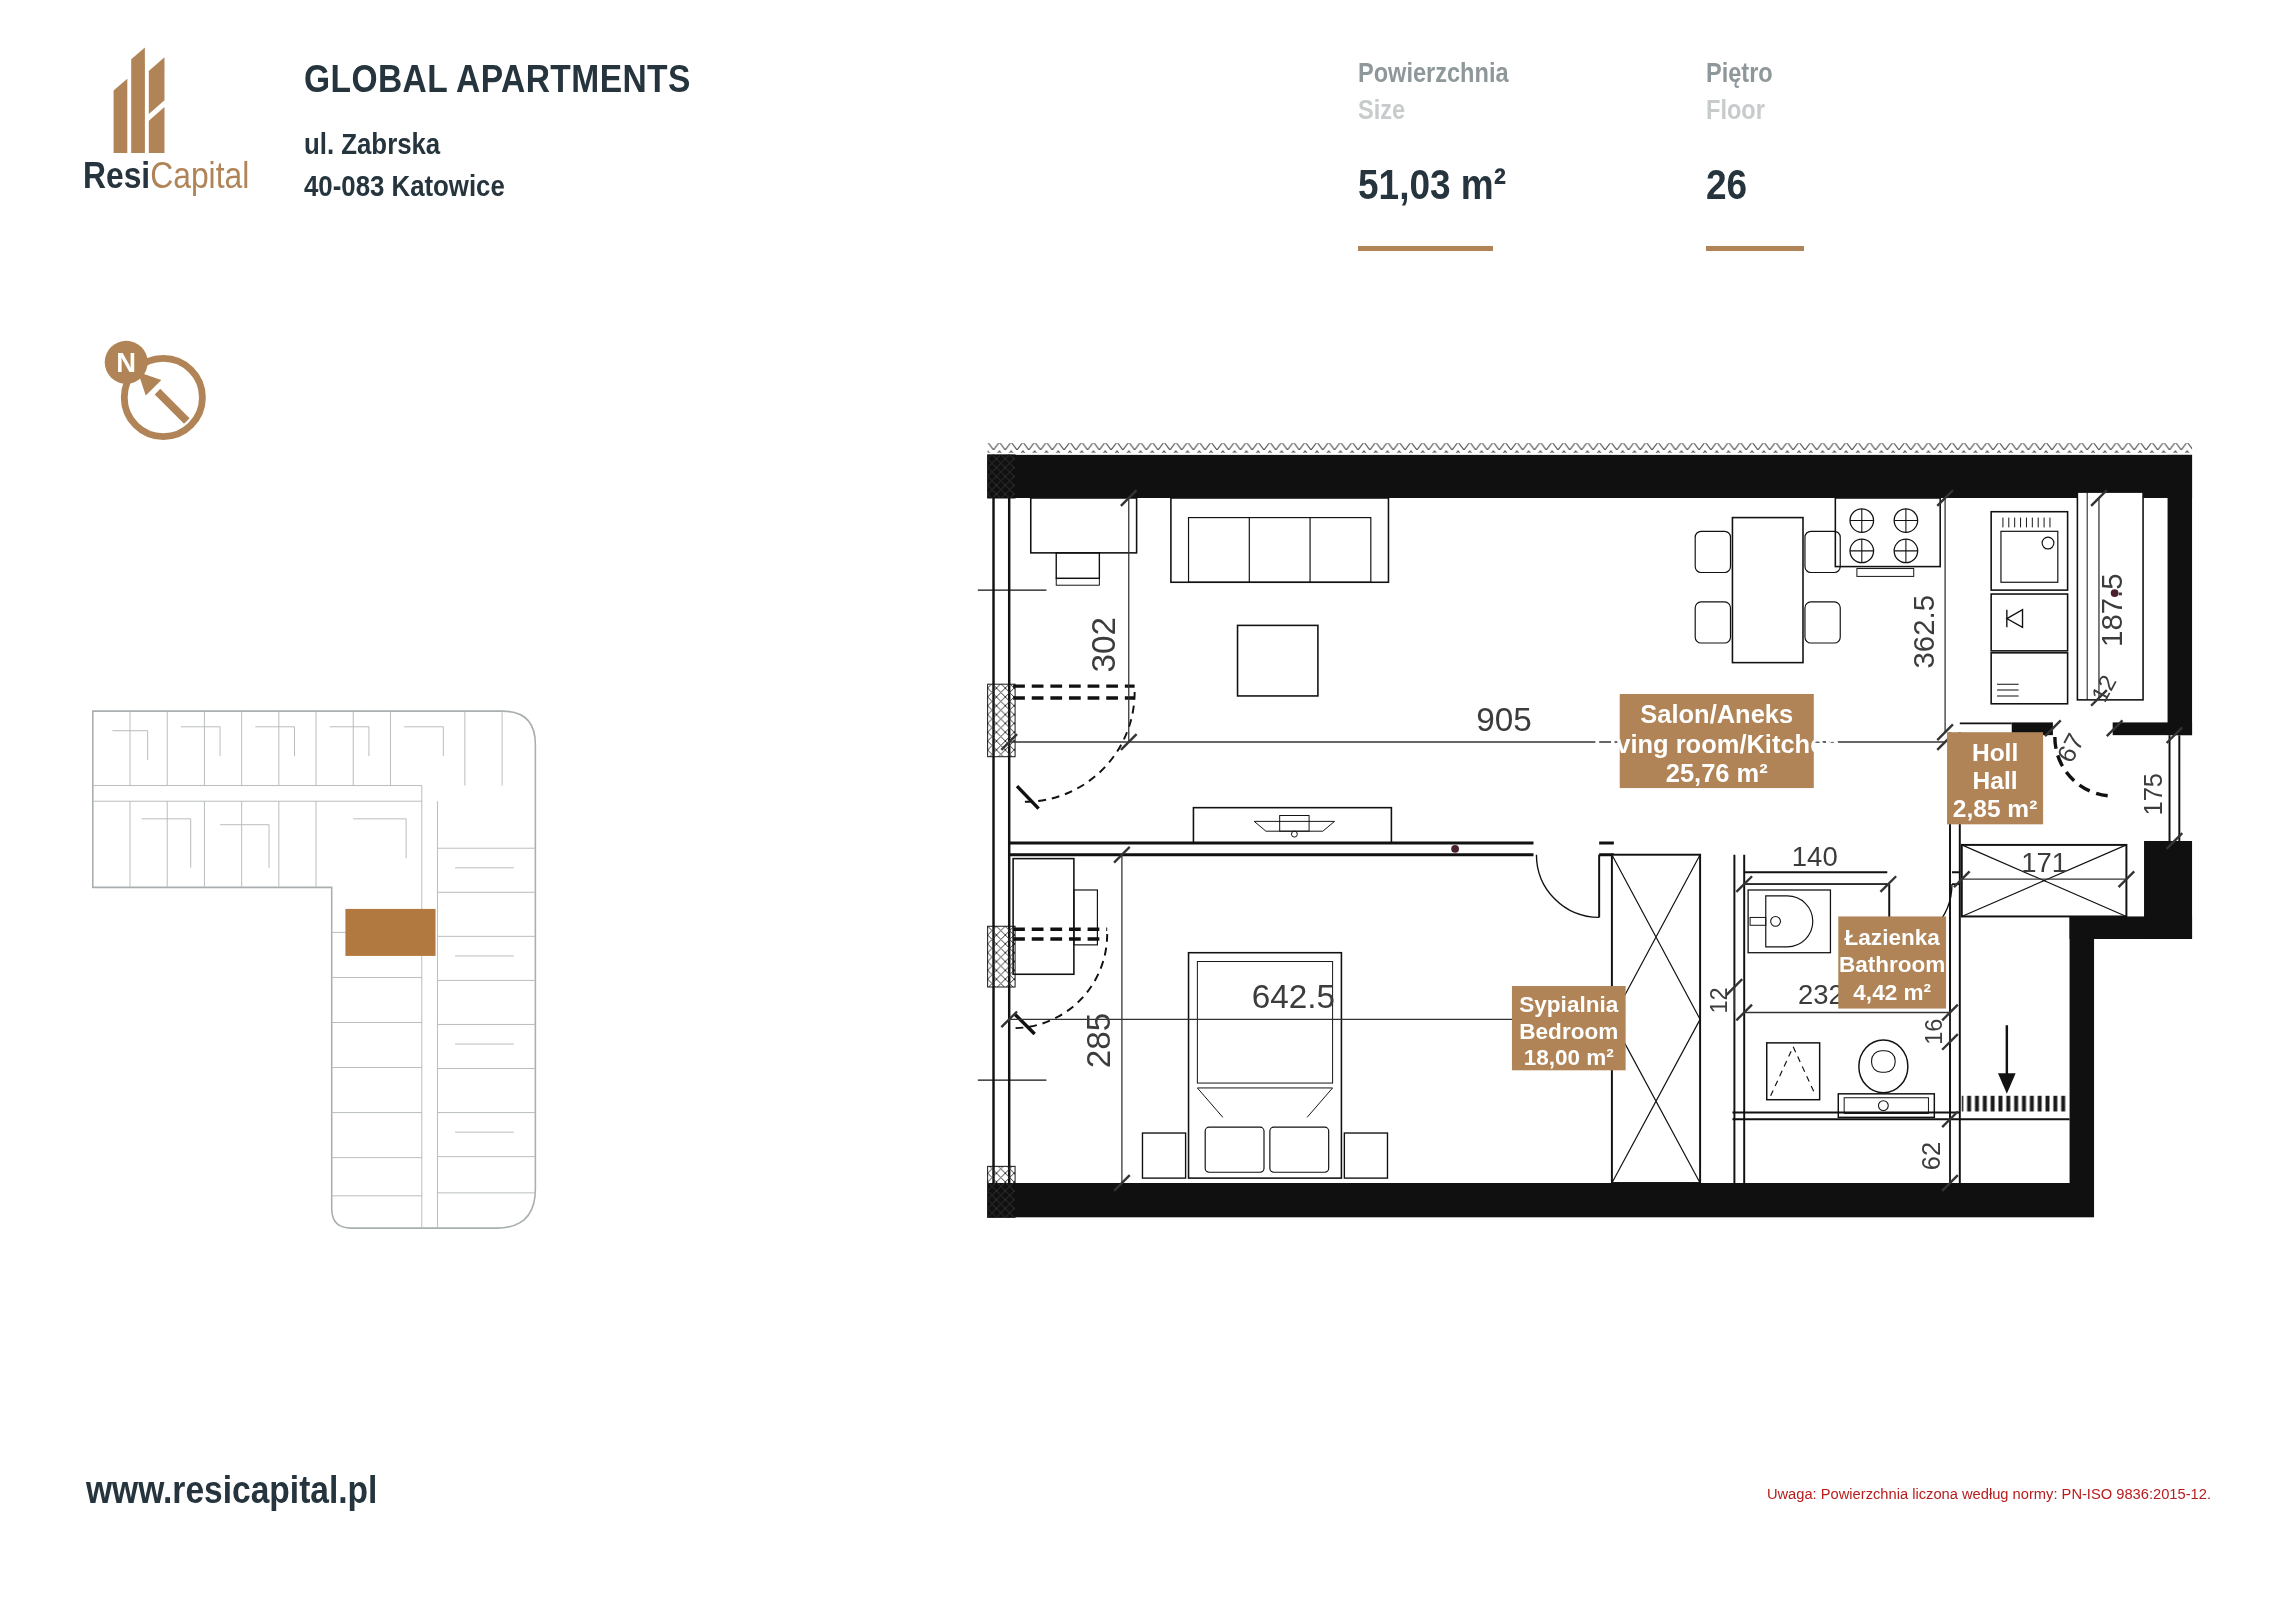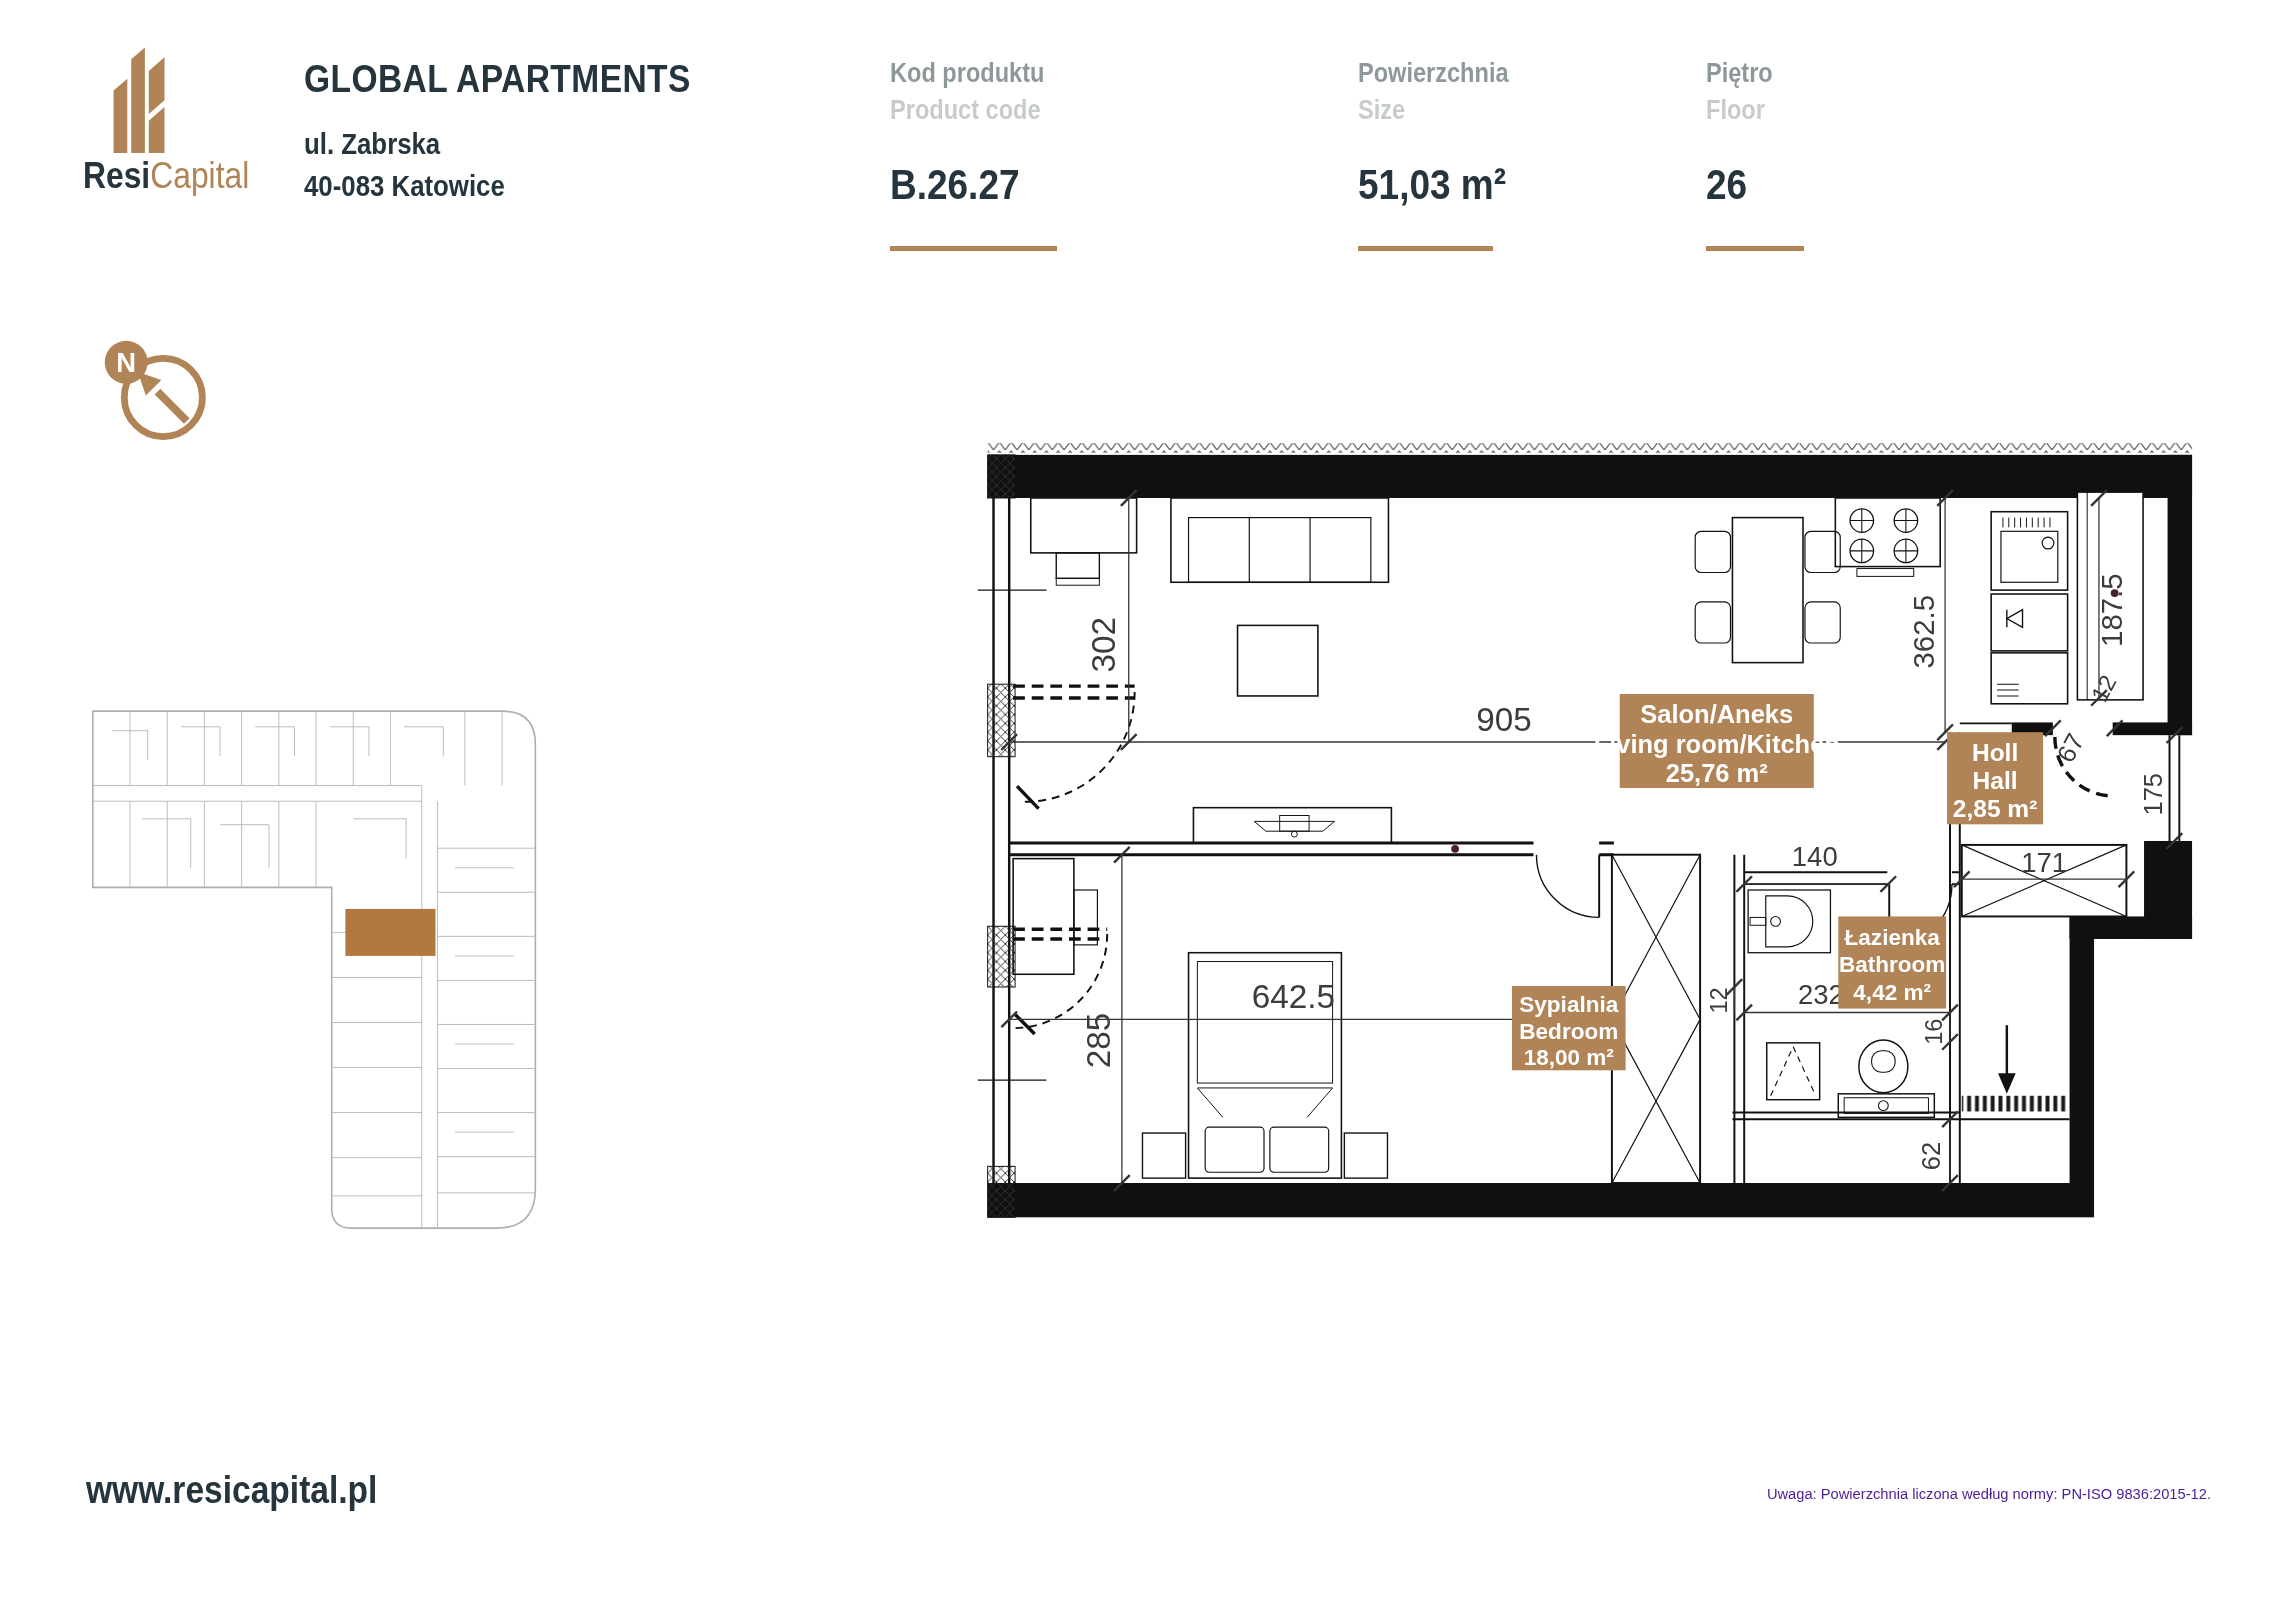--- a/index.html
+++ b/index.html
@@ -10,21 +10,21 @@
   .title{font-size:39px;font-weight:bold;letter-spacing:0.5px;}
   .addr{font-size:30px;font-weight:bold;}
   .spec-col{position:absolute;top:57px;height:206px;}
   .spec-pl{position:absolute;top:0;font-size:27.4px;color:#8e9799;font-weight:bold;}
   .spec-en{position:absolute;top:37px;font-size:27.4px;color:#c7cbcc;font-weight:bold;}
   .spec-val{position:absolute;top:103px;font-size:43px;font-weight:bold;color:#25343d;}
   .spec-line{position:absolute;top:189px;height:4.9px;background:#b08457;}
   .logo-text{font-size:37px;font-weight:bold;white-space:nowrap;}
   .logo-text .t2{color:#b08457;font-weight:normal;}
   .website{font-size:39px;font-weight:bold;color:#25343d;}
-  .note{font-size:14.7px;color:#4c1d95;text-align:right;line-height:24.5px;}
+  .note{font-size:14.7px;color:#b91c1c;text-align:right;line-height:24.5px;}
   svg text{font-family:"Liberation Sans",sans-serif;}
   .dimtxt{fill:#3c3c3c;}
   .roomtxt{fill:#ffffff;font-weight:bold;}
 </style>
 </head>
 <body>
 
 <div id="page">
 
   <svg class="abs" style="left:83px;top:19.6px;" width="206" height="137" viewBox="0 0 210 140">
@@ -36,26 +36,20 @@
     </g>
   </svg>
   <div class="abs logo-text cond" style="left:83px;top:155px;">
     <span class="t1">Resi</span><span class="t2">Capital</span>
   </div>
 
   <div class="abs title cond" style="left:304px;top:57px;">GLOBAL APARTMENTS</div>
   <div class="abs addr cond" style="left:304px;top:127px;">ul. Zabrska</div>
   <div class="abs addr cond" style="left:304px;top:169px;">40-083 Katowice</div>
 
-  <div class="spec-col" style="left:890px;width:196px;">
-    <div class="spec-pl cond">Kod produktu</div>
-    <div class="spec-en cond">Product code</div>
-    <div class="spec-val cond">B.26.27</div>
-    <div class="spec-line" style="left:0;width:167px;"></div>
-  </div>
   <div class="spec-col" style="left:1358px;width:196px;">
     <div class="spec-pl cond">Powierzchnia</div>
     <div class="spec-en cond">Size</div>
     <div class="spec-val cond">51,03 m²</div>
     <div class="spec-line" style="left:0;width:135px;"></div>
   </div>
   <div class="spec-col" style="left:1706px;width:137px;">
     <div class="spec-pl cond">Piętro</div>
     <div class="spec-en cond">Floor</div>
     <div class="spec-val cond">26</div>

